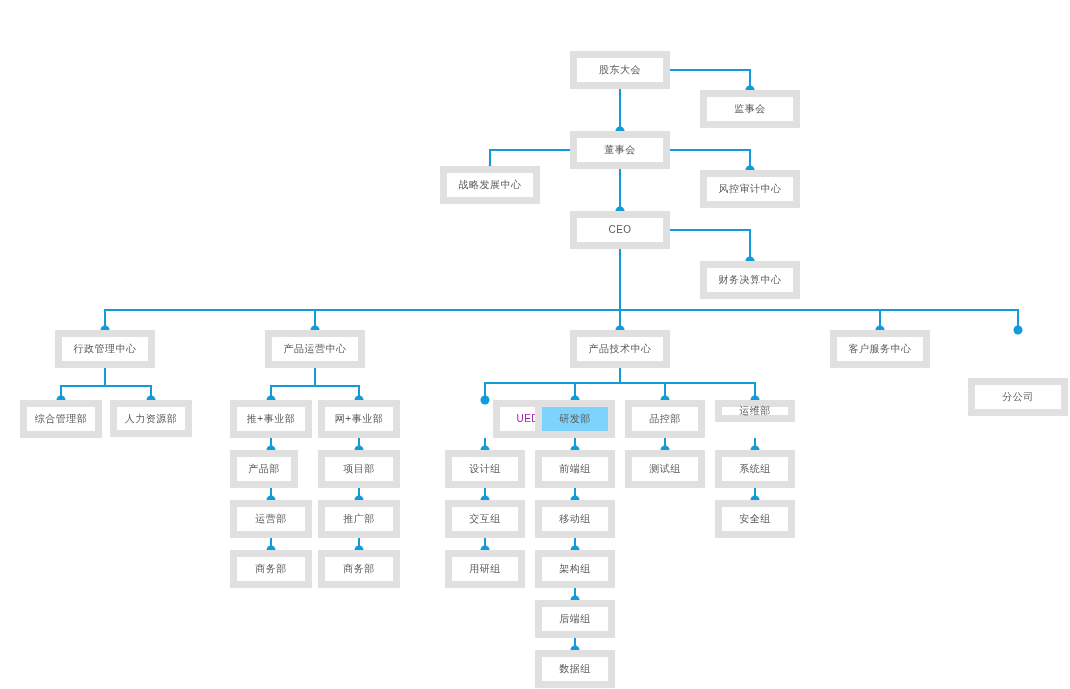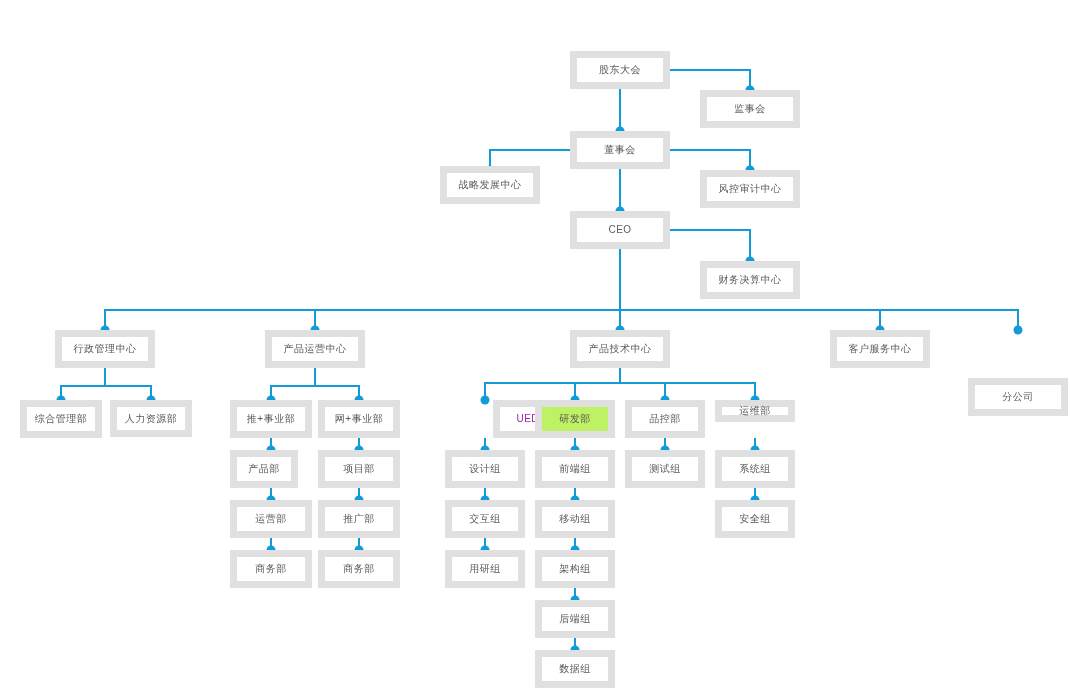--- a/index.html
+++ b/index.html
@@ -181,21 +181,21 @@
       </div>
       <div class="node" style="left: 230px; top: 550px; width: 82px; height: 38px; border-color: rgb(224, 224, 224); background: rgb(255, 255, 255); color: rgb(89, 89, 89);">
         <span>商务部</span>
       </div>
       <div class="node" style="left: 318px; top: 550px; width: 82px; height: 38px; border-color: rgb(224, 224, 224); background: rgb(255, 255, 255); color: rgb(89, 89, 89);">
         <span>商务部</span>
       </div>
       <div class="node" style="left: 445px; top: 400px; width: 80px; height: 38px; border-color: rgb(224, 224, 224); background: rgb(255, 255, 255); color: #a21caf; margin-left: 48px;">
         <span>UED部</span>
       </div>
-      <div class="node" style="left: 535px; top: 400px; width: 80px; height: 38px; border-color: rgb(224, 224, 224); background: #bef264; color: rgb(89, 89, 89);">
+      <div class="node" style="left: 535px; top: 400px; width: 80px; height: 38px; border-color: rgb(224, 224, 224); background: #7dd3fc; color: rgb(89, 89, 89);">
         <span>研发部</span>
       </div>
       <div class="node" style="left: 625px; top: 400px; width: 80px; height: 38px; border-color: rgb(224, 224, 224); background: rgb(255, 255, 255); color: rgb(89, 89, 89); text-align: center;">
         <span>品控部</span>
       </div>
       <div class="node" style="left: 715px; top: 400px; width: 80px; height: 22px; border-color: rgb(224, 224, 224); background: rgb(255, 255, 255); color: rgb(89, 89, 89);">
         <span>运维部</span>
       </div>
       <div class="node" style="left: 445px; top: 450px; width: 80px; height: 38px; border-color: rgb(224, 224, 224); background: rgb(255, 255, 255); color: rgb(89, 89, 89);">
         <span>设计组</span>

